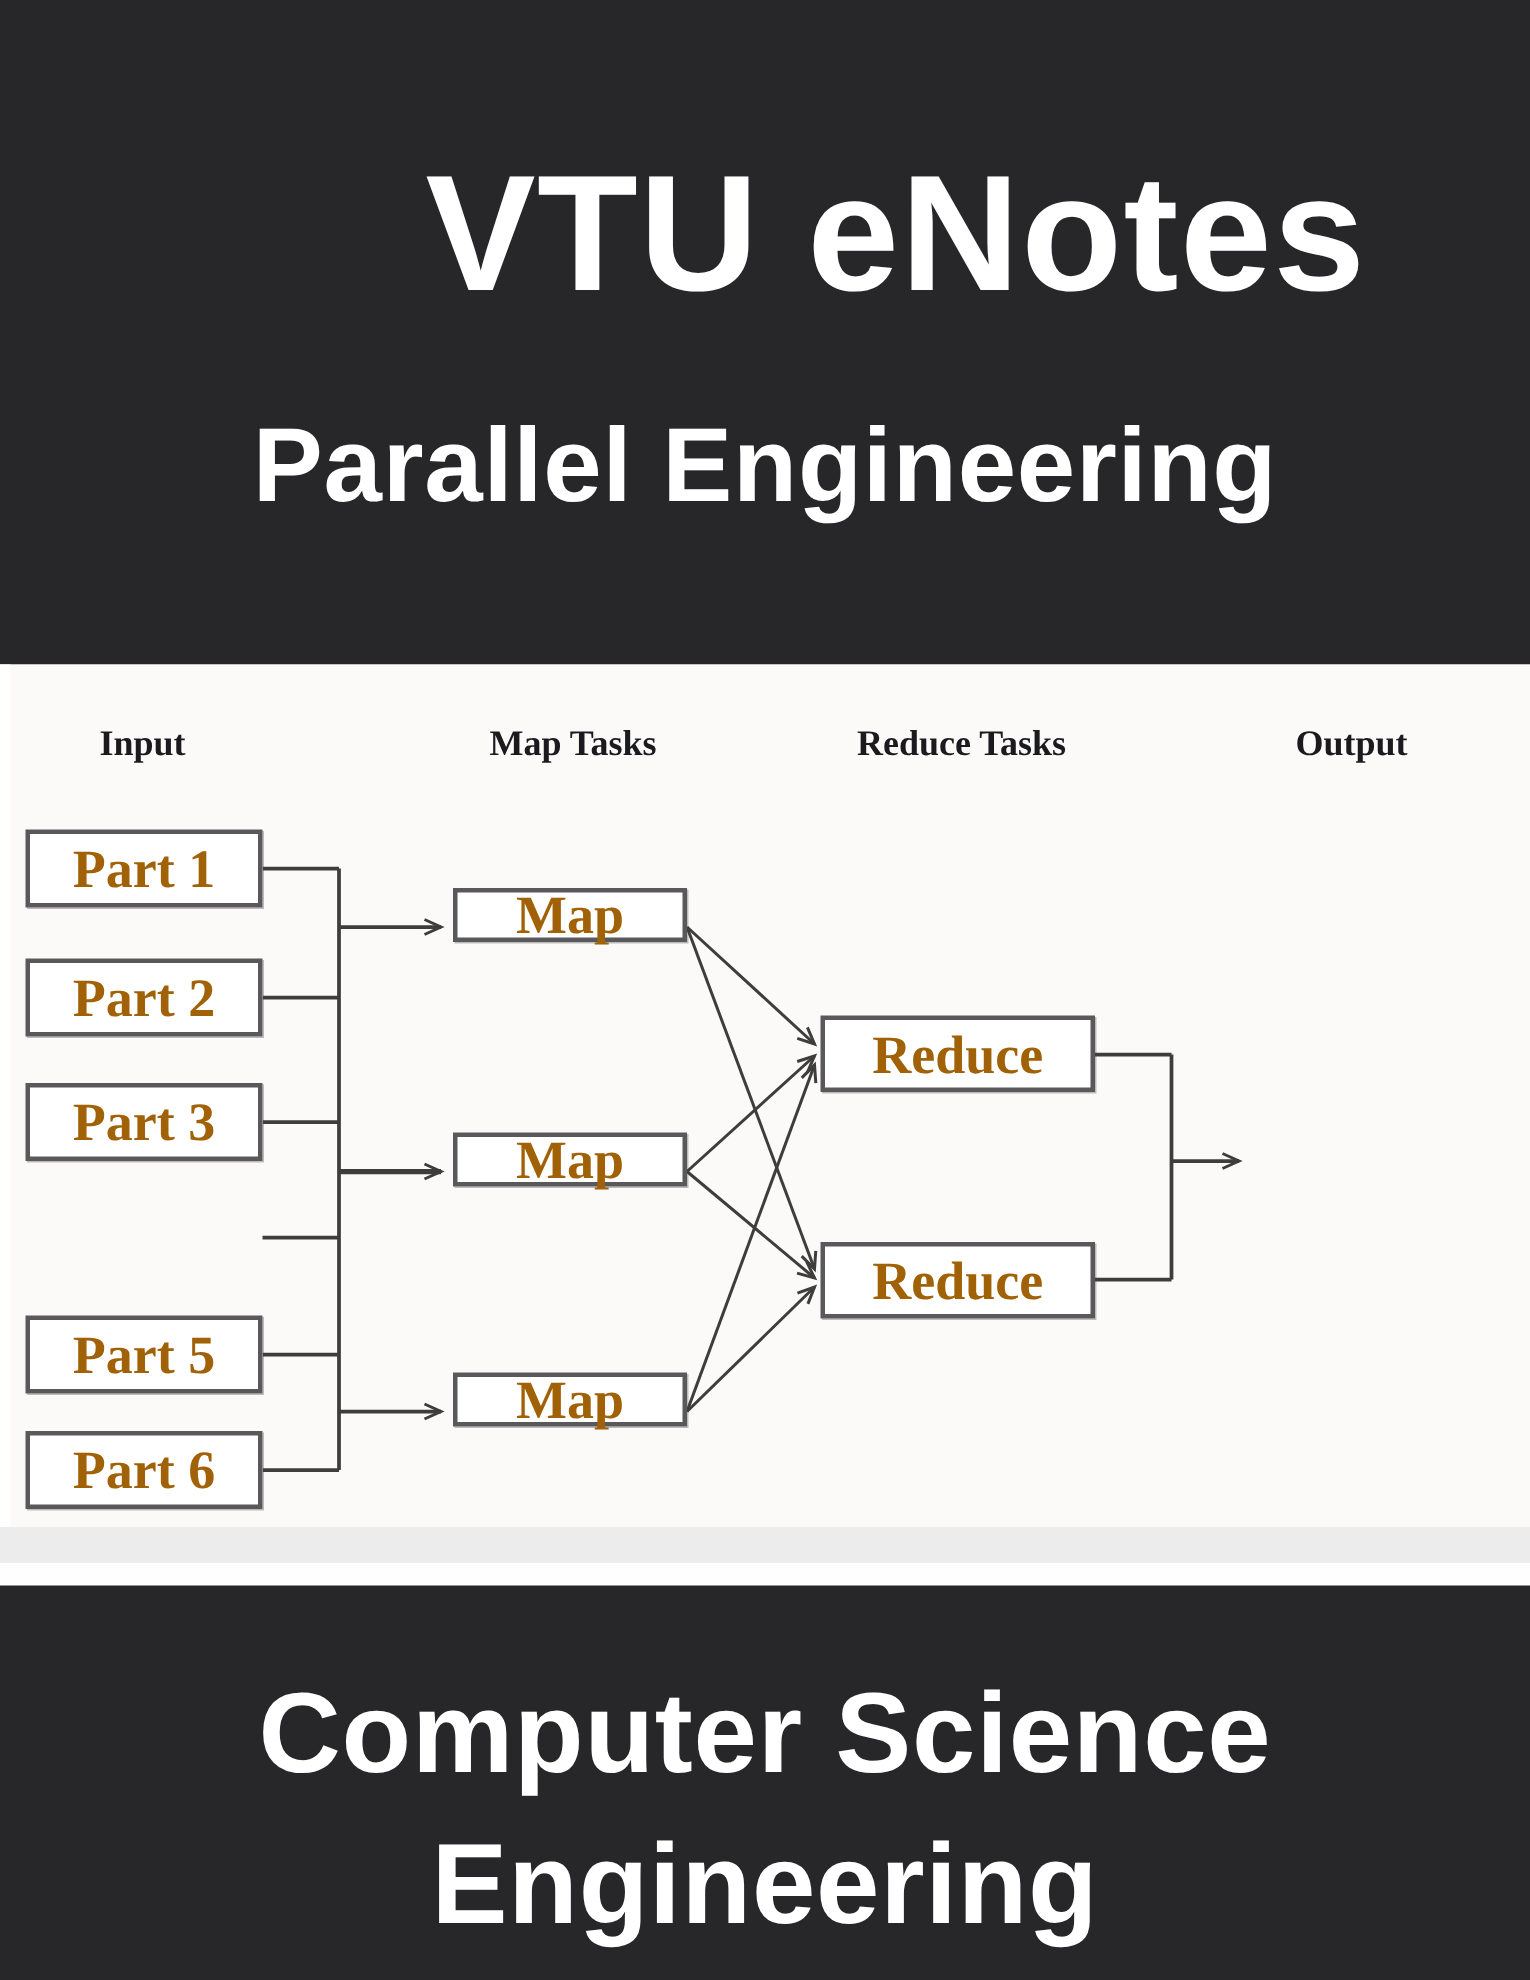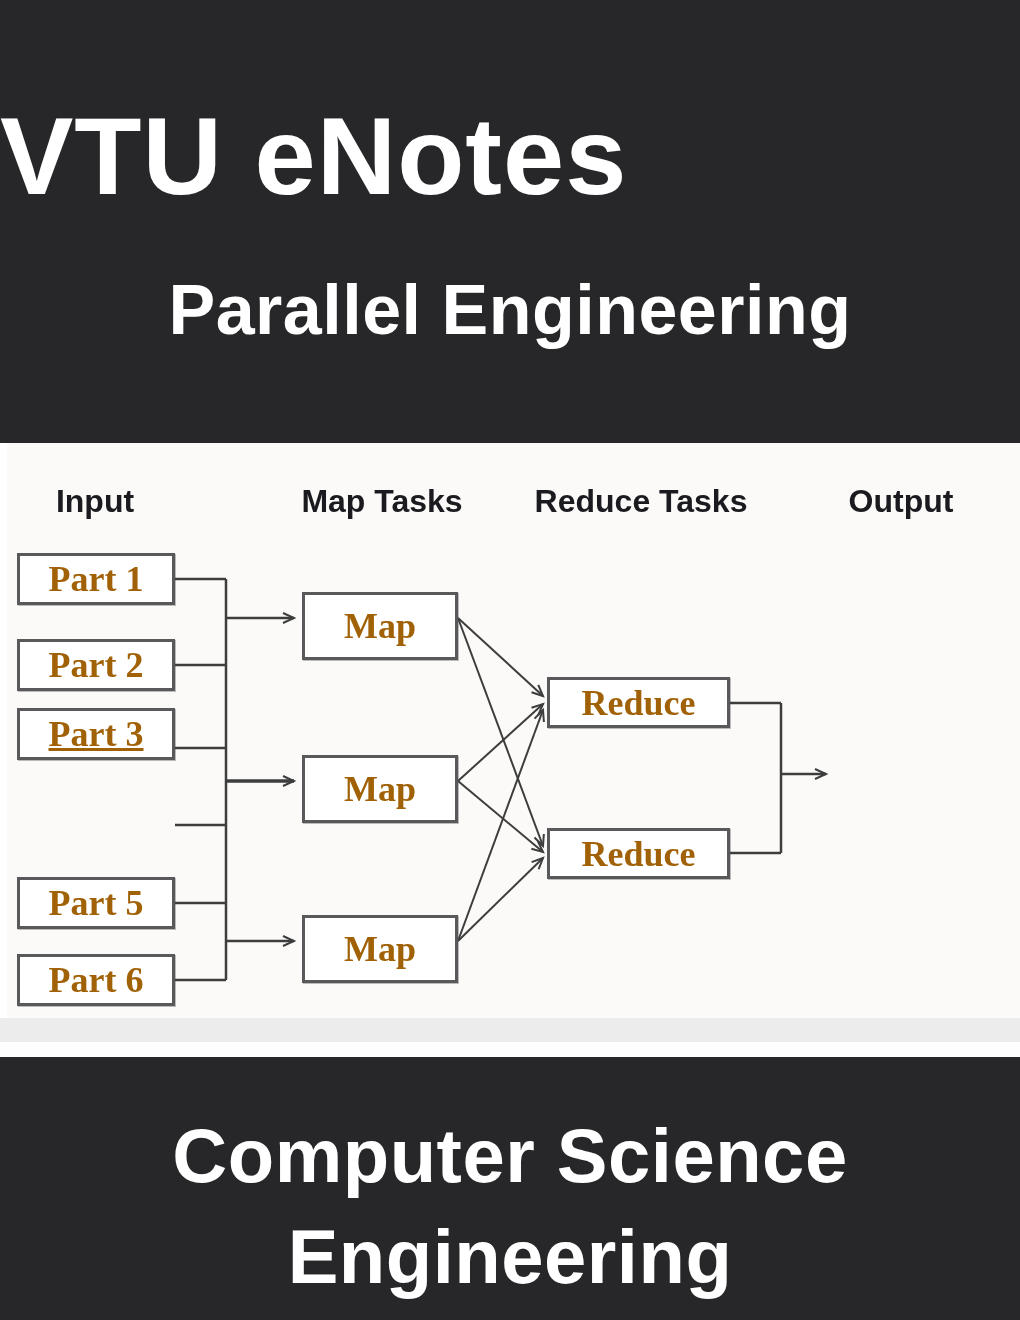--- a/index.html
+++ b/index.html
@@ -6,50 +6,51 @@
   .canvas{
     position:relative;width:1020px;height:1320px;overflow:hidden;
     background:#fbfaf9;font-family:"Liberation Sans",sans-serif;
   }
   
   .banner{
     position:absolute;top:0;left:0;width:1020px;height:443px;
     background:#27272a;color:#ffffff;
   }
   .banner-title{
-    position:absolute;top:96px;left:0;width:884px;text-align:left;
+    position:absolute;top:96px;left:0;width:884px;text-align:right;
     font-size:110px;line-height:120px;font-weight:800;letter-spacing:1px;
     font-family:"Liberation Sans","DejaVu Sans",sans-serif;
+    padding-left:27px;
   }
   .banner-subtitle{
     position:absolute;top:272px;left:0;width:1020px;text-align:center;
     font-size:70px;line-height:76px;font-weight:700;letter-spacing:0.5px;
   }
   
   .diagram{
     position:absolute;top:443px;left:0;width:1020px;height:614px;
     background:#fbfaf9;
   }
   .left-strip{position:absolute;left:0;top:0;width:7px;height:575px;background:#ffffff;}
   .gray-band{position:absolute;left:0;top:575px;width:1020px;height:24px;background:#ececec;}
   .white-band{position:absolute;left:0;top:599px;width:1020px;height:15px;background:#fefefe;}
   .col-header{
     position:absolute;top:40px;transform:translateX(-50%);
-    font-family:Liberation Sans, sans-serif;
-    font-size:32px;font-weight:600;color:#1b1b1f;white-space:nowrap;
+    font-family:Liberation Serif, serif;
+    font-size:24px;font-weight:600;color:#1b1b1f;white-space:nowrap;
   }
   .node{
     position:absolute;background:#ffffff;border:3px solid #59595c;
     box-sizing:border-box;display:flex;align-items:center;justify-content:center;
     font-family:"Liberation Serif","DejaVu Serif",serif;
     font-size:36px;font-weight:600;color:#a16207;
     box-shadow:1px 1px 0 rgba(70,70,70,0.35);
   }
   .part{left:17px;width:158px;height:52px;}
-  .map{left:302px;width:156px;height:68px;}
+  .map{left:302px;width:156px;height:36px;}
   .reduce{left:547px;width:183px;height:51px;}
   .out{left:834px;width:158px;height:53px;font-size:34px;}
   .flow-svg{position:absolute;left:0;top:0;width:1020px;height:614px;}
   
   .footer{
     position:absolute;top:1057px;left:0;width:1020px;height:263px;
     background:#27272a;color:#ffffff;display:flex;flex-direction:column;
     align-items:center;justify-content:center;padding-top:34px;box-sizing:border-box;
   }
   .footer-line{
@@ -108,21 +109,21 @@
       <g stroke="#3d3d3d" stroke-width="2.5" fill="none">
         <line x1="730" y1="260" x2="781" y2="260"></line>
         <line x1="728" y1="410" x2="781" y2="410"></line>
         <line x1="781" y1="260" x2="781" y2="410"></line>
         <line x1="781" y1="331" x2="826" y2="331" marker-end="url(#arr)"></line>
       </g>
     </svg>
 
     <div class="node part" style="top:110px;">Part 1</div>
     <div class="node part" style="top:196px;">Part 2</div>
-    <div class="node part" style="top:265px;text-decoration:underline;">Part 3</div>
+    <div class="node part" style="top:279px;">Part 3</div>
     <div class="node part" style="top:434px;">Part 5</div>
     <div class="node part" style="top:511px;">Part 6</div>
 
     <div class="node map" style="top:149px;">Map</div>
     <div class="node map" style="top:312px;">Map</div>
     <div class="node map" style="top:472px;">Map</div>
 
     <div class="node reduce" style="top:234px;">Reduce</div>
     <div class="node reduce" style="top:385px;">Reduce</div>
 

